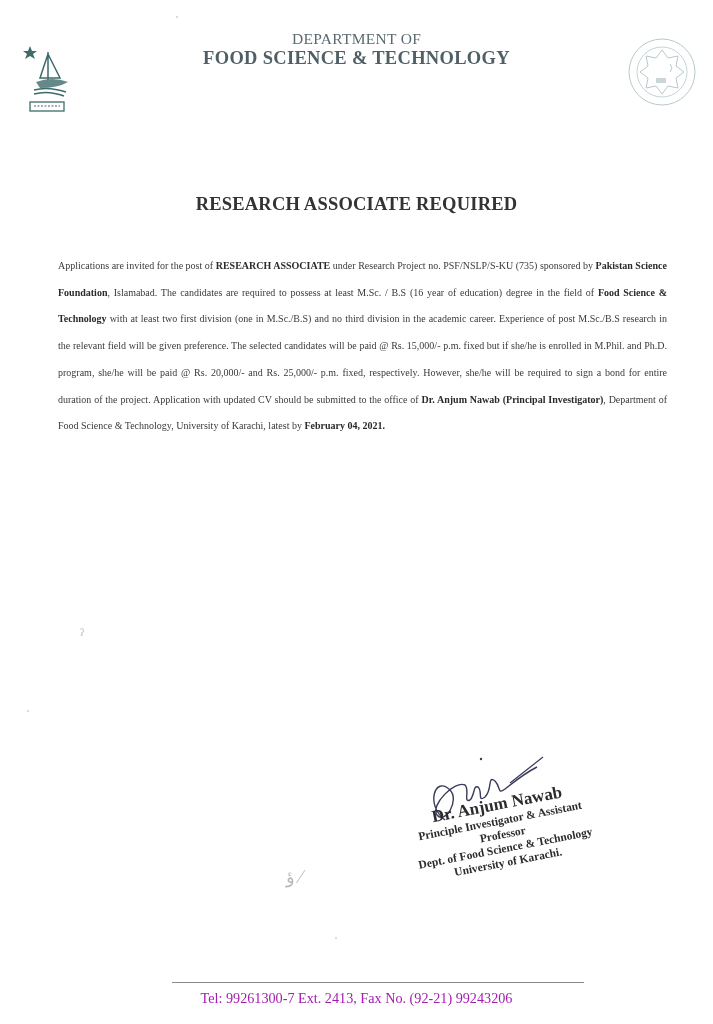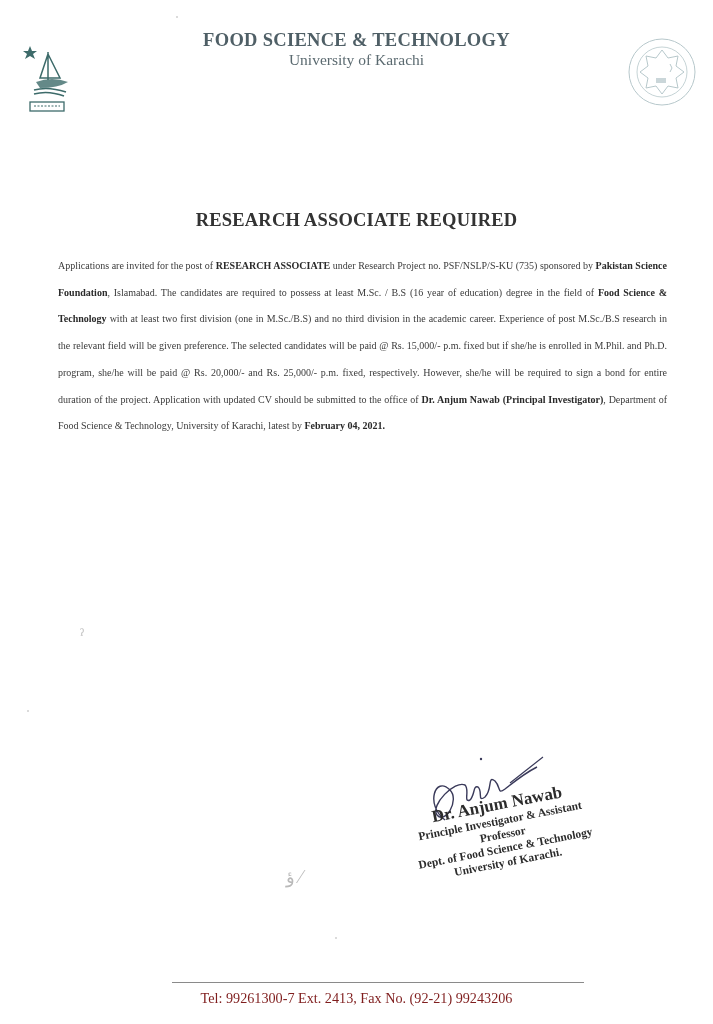--- a/index.html
+++ b/index.html
@@ -4,34 +4,34 @@
 <style>
   html, body { margin: 0; padding: 0; background: #ffffff; }
   body { width: 713px; height: 1024px; position: relative; overflow: hidden;
          font-family: "Liberation Serif", "DejaVu Serif", serif; color: #2a2a2a; }
   .letterhead { position: absolute; top: 30px; left: 0; width: 713px; text-align: center; color: #5b6a70; }
   .lh-dept { font-size: 15.5px; letter-spacing: 0.3px; line-height: 18px; }
   .lh-name { font-size: 18.5px; font-weight: bold; color: #4f5f66; line-height: 21px; letter-spacing: 0.3px; }
   .lh-line { font-size: 15.5px; line-height: 18.5px; }
   .logo-left { position: absolute; left: 18px; top: 38px; width: 68px; height: 78px; }
   .logo-right { position: absolute; left: 626px; top: 36px; width: 72px; height: 72px; opacity: 0.55; }
-  .title { position: absolute; top: 210px; left: 0; width: 713px; text-align: center;
+  .title { position: absolute; top: 194px; left: 0; width: 713px; text-align: center;
            font-size: 18.5px; font-weight: bold; color: #333; letter-spacing: 0.2px; }
   .body-text { position: absolute; top: 253px; left: 58px; width: 609px;
                font-size: 10px; line-height: 26.7px; text-align: justify; color: #3a3a3a; }
   .body-text b { color: #2a2a2a; }
   .signature { position: absolute; left: 415px; top: 745px; width: 140px; height: 90px; }
   .stamp { position: absolute; left: 392px; top: 815px; width: 210px; transform: rotate(-11deg);
            transform-origin: left top; color: #2c2c2c; text-align: center; }
   .stamp-name { font-size: 17px; font-weight: bold; line-height: 19px; }
   .stamp-line { font-size: 11.5px; font-weight: bold; line-height: 14px; }
   .smudge { position: absolute; color: #b9b9b9; font-size: 16px; }
   .footer-rule { position: absolute; left: 172px; top: 982px; width: 412px; height: 1px; background: #8a8a8a; }
   .footer-text { position: absolute; top: 990px; left: 0; width: 713px; text-align: center;
-                 font-size: 14.2px; color: #7f1d1d; }
+                 font-size: 14.2px; color: #a21caf; }
   .dot { position: absolute; width: 2px; height: 2px; background: #cfcfcf; border-radius: 50%; }
 </style>
 </head>
 <body>
 
 <div class="logo-left">
   <svg width="68" height="78" viewBox="0 0 68 78">
     <polygon points="12,8 14,13 19,13 15,16 17,21 12,18 7,21 9,16 5,13 10,13" fill="#3d6b6a"></polygon>
     <path d="M44,10 A28,28 0 1,1 18,60 A24,24 0 1,0 44,10 Z" fill="#3d6b6a"></path>
     <path d="M30,14 L30,42 M30,16 L42,40 L22,40 Z" stroke="#3d6b6a" stroke-width="1.5" fill="none"></path>
@@ -47,22 +47,22 @@
   <svg width="72" height="72" viewBox="0 0 72 72">
     <circle cx="36" cy="36" r="33" fill="none" stroke="#7b9aa0" stroke-width="1"></circle>
     <circle cx="36" cy="36" r="25" fill="none" stroke="#7b9aa0" stroke-width="0.8"></circle>
     <polygon points="36,14 42,22 52,20 50,30 58,36 50,42 52,52 42,50 36,58 30,50 20,52 22,42 14,36 22,30 20,20 30,22" fill="none" stroke="#7b9aa0" stroke-width="1"></polygon>
     <rect x="30" y="42" width="10" height="5" fill="#9fb6bb"></rect>
     <path d="M44,28 L46,32 L44,36" stroke="#7b9aa0" fill="none"></path>
   </svg>
 </div>
 
 <div class="letterhead">
+  <div class="lh-dept">DEPARTMENT OF</div>
   <div class="lh-name">FOOD SCIENCE &amp; TECHNOLOGY</div>
-  <div class="lh-line">University of Karachi</div>
 </div>
 
 <div class="dot" style="left:176px; top:16px;"></div>
 
 <div class="title">RESEARCH ASSOCIATE REQUIRED</div>
 
 <div class="body-text"><span>Applications are invited for the post of </span><b>RESEARCH ASSOCIATE</b><span> under Research Project no. PSF/NSLP/S-KU (735) sponsored by </span><b>Pakistan Science Foundation</b><span>, Islamabad. The candidates are required to possess at least M.Sc. / B.S (16 year of education) degree in the field of </span><b>Food Science &amp; Technology</b><span> with at least two first division (one in M.Sc./B.S) and no third division in the academic career. Experience of post M.Sc./B.S research in the relevant field will be given preference. The selected candidates will be paid @ Rs. 15,000/- p.m. fixed but if she/he is enrolled in M.Phil. and Ph.D. program, she/he will be paid @ Rs. 20,000/- and Rs. 25,000/- p.m. fixed, respectively. However, she/he will be required to sign a bond for entire duration of the project. Application with updated CV should be submitted to the office of </span><b>Dr. Anjum Nawab (Principal Investigator)</b><span>, Department of Food Science &amp; Technology, University of Karachi, latest by </span><b>February 04, 2021.</b></div>
 
 <div class="smudge" style="left:80px; top:626px;">ˀ</div>
 <div class="smudge" style="left:286px; top:866px; font-size:18px;">ؤ ⁄</div>

